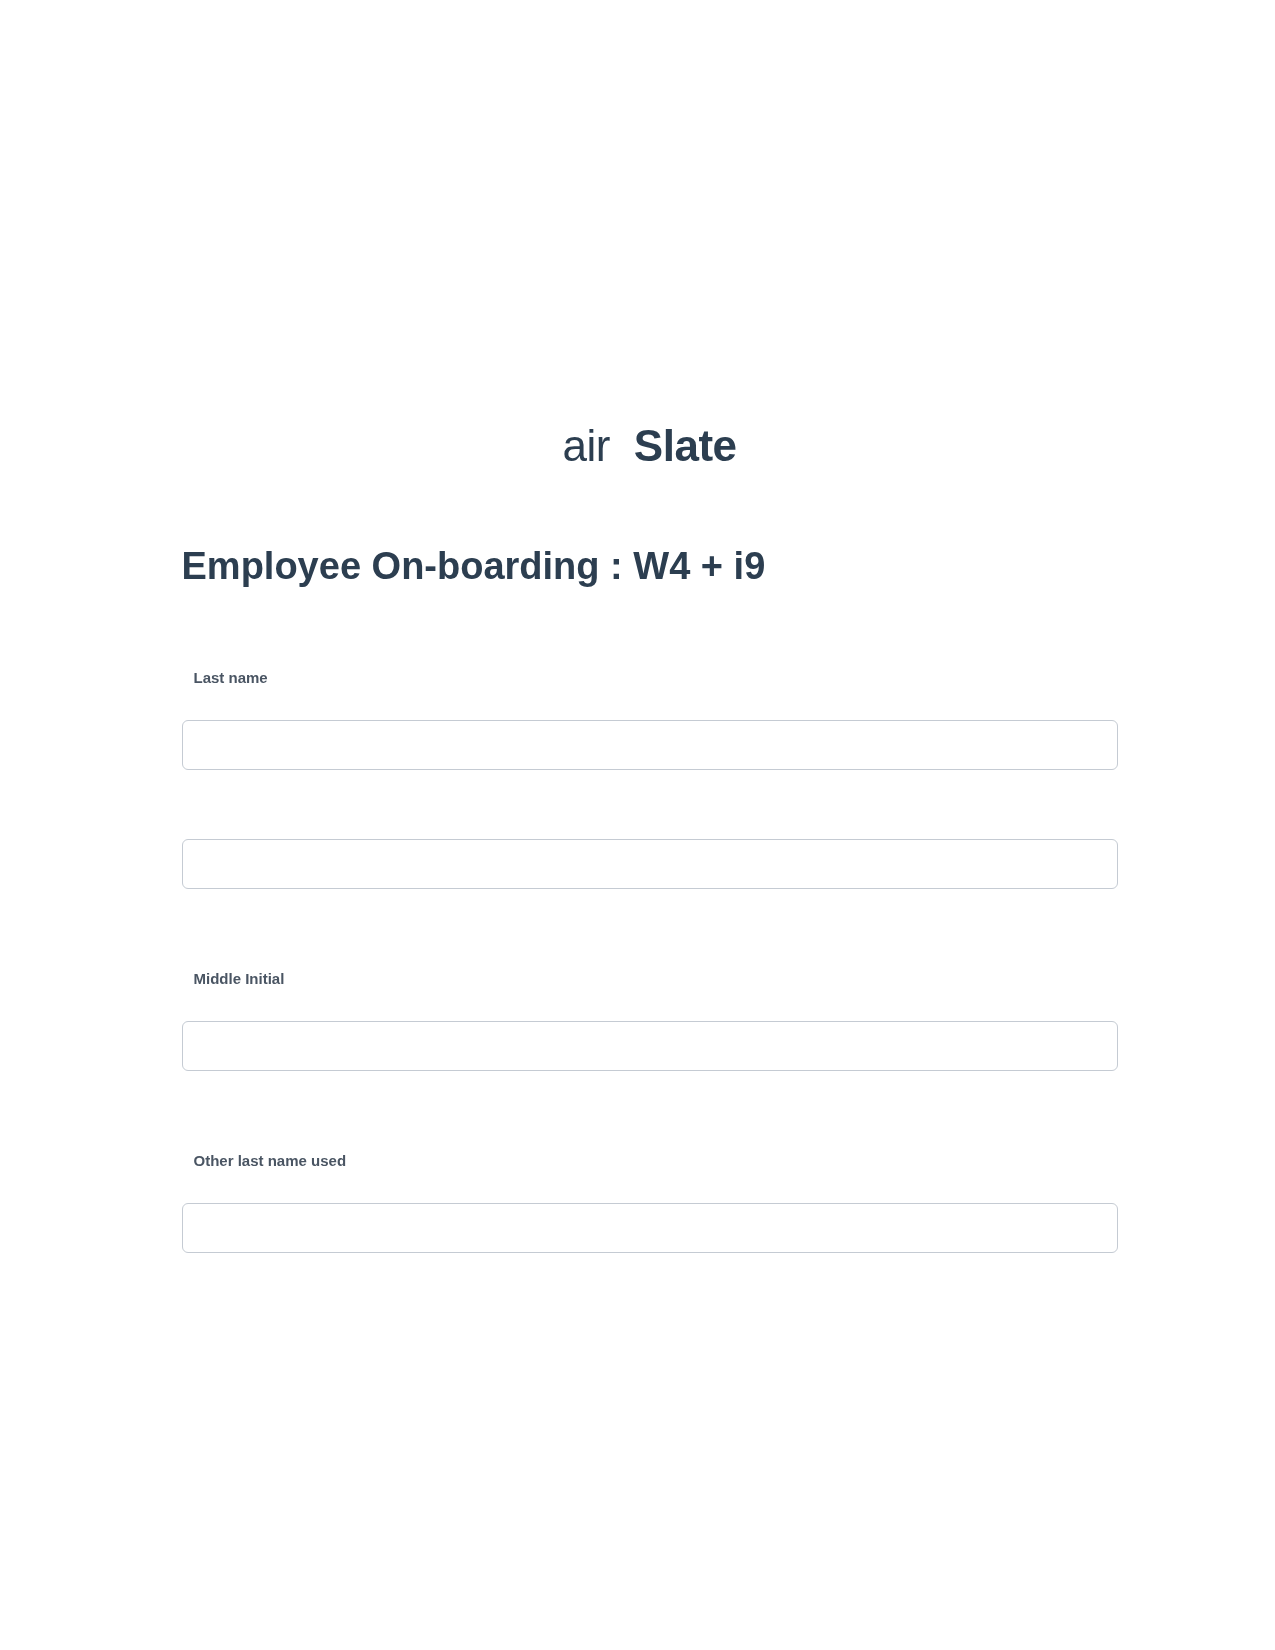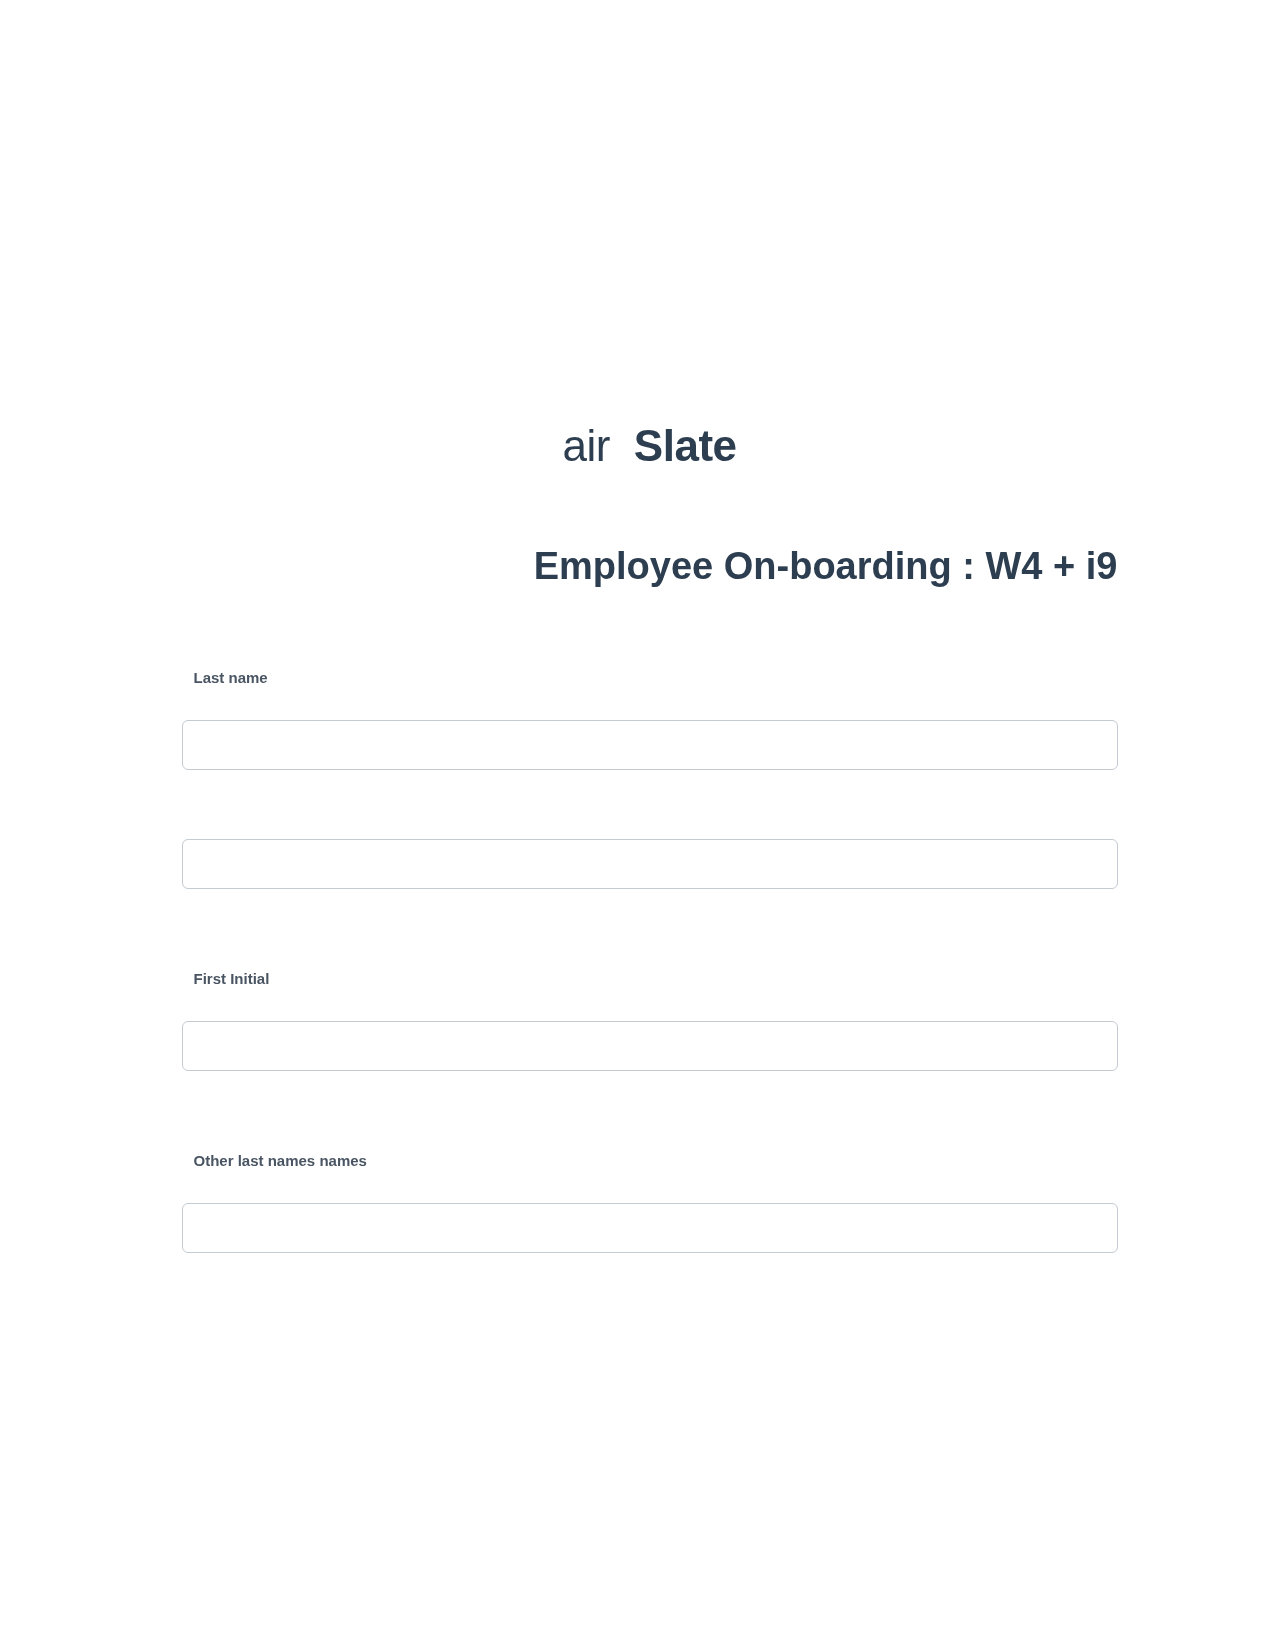--- a/index.html
+++ b/index.html
@@ -33,21 +33,20 @@
     }
     .form-wrapper {
       width: 960px;
       padding: 0 0;
     }
     .title {
       font-size: 38px;
       font-weight: 700;
       color: #2c3e50;
       margin-bottom: 45px;
-      text-align: right;
     }
     .form-group {
       margin-bottom: 45px;
     }
     .form-label {
       display: block;
       font-size: 15px;
       font-weight: 700;
       color: #4a5563;
       margin-bottom: 22px;
@@ -77,22 +76,22 @@
     <div class="form-group">
       <label class="form-label">Last name</label>
       <input type="text" class="form-input" value="" style="">
     </div>
 
     <div class="form-group">
       <input type="text" class="form-input" value="" style="">
     </div>
 
     <div class="form-group">
-      <label class="form-label">First Initial</label>
+      <label class="form-label">Middle Initial</label>
       <input type="text" class="form-input" value="" style="">
     </div>
 
     <div class="form-group">
-      <label class="form-label">Other last names names</label>
+      <label class="form-label">Other last name used</label>
       <input type="text" class="form-input" value="" style="">
     </div>
   </div>
 </div>
 
 </body></html>

